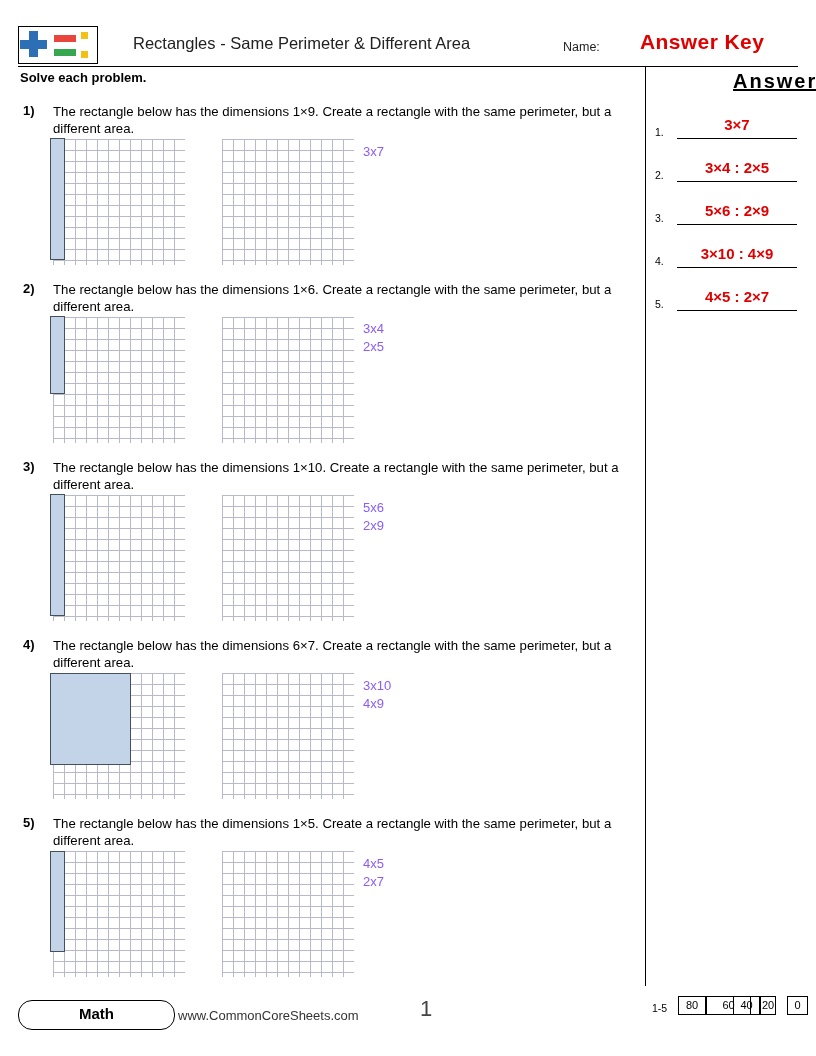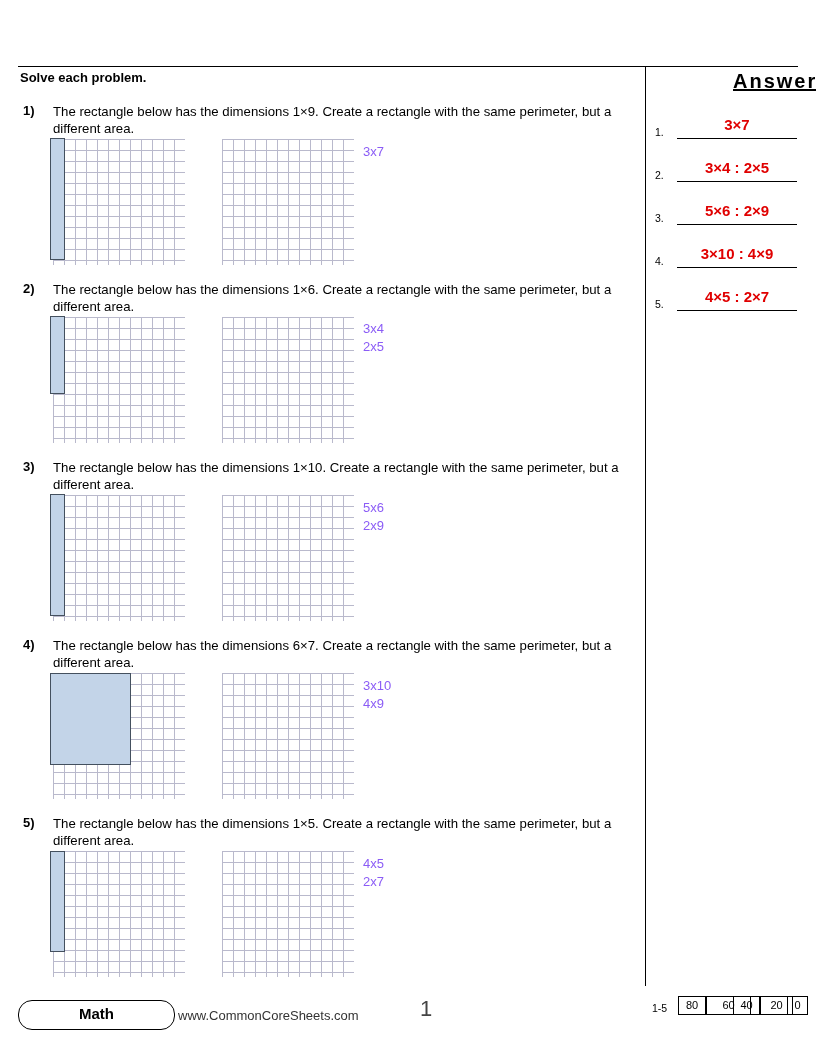--- a/index.html
+++ b/index.html
@@ -200,20 +200,35 @@
     font-size: 11px;
     text-align: center;
     line-height: 17px;
   }
 </style>
 </head>
 <body>
 
 <div class="page">
 
+  <div class="header">
+    <div class="logo">
+      <svg width="78" height="36" viewBox="0 0 78 36">
+        <rect x="10" y="4" width="9" height="26" fill="#2d6fb5"></rect>
+        <rect x="1" y="13" width="27" height="9" fill="#2d6fb5"></rect>
+        <rect x="35" y="8" width="22" height="7" fill="#e8453c"></rect>
+        <rect x="35" y="22" width="22" height="7" fill="#36a64f"></rect>
+        <rect x="62" y="5" width="7" height="7" fill="#f3c014"></rect>
+        <rect x="62" y="24" width="7" height="7" fill="#f3c014"></rect>
+      </svg>
+    </div>
+    <div class="title">Rectangles - Same Perimeter &amp; Different Area</div>
+    <div class="name-label">Name:</div>
+    <div class="answer-key">Answer Key</div>
+  </div>
   <div class="header-rule"></div>
   <div class="solve">Solve each problem.</div>
   <div class="vdiv"></div>
 
   <div class="answers-title">Answers</div>
 
   <div class="ans-row" style="top:114px">
     <div class="ans-num">1.</div>
     <div class="ans-val">3×7</div>
     <div class="ans-line"></div>
@@ -291,16 +306,16 @@
   <div class="footer-pill">
     <span>Math</span>
   </div>
   <div class="site">www.CommonCoreSheets.com</div>
   <div class="page-number">1</div>
 
   <div class="score-label">1-5</div>
   <div class="score-box" style="left:678px; width:28px;">80</div>
   <div class="score-box" style="left:706px; width:45px;">60</div>
   <div class="score-box" style="left:733px; width:27px;">40</div>
-  <div class="score-box" style="left:760px; width:33px;">20</div>
+  <div class="score-box" style="left:760px; width:16px;">20</div>
   <div class="score-box" style="left:787px; width:21px;">0</div>
 
 </div>
 
 </body></html>

